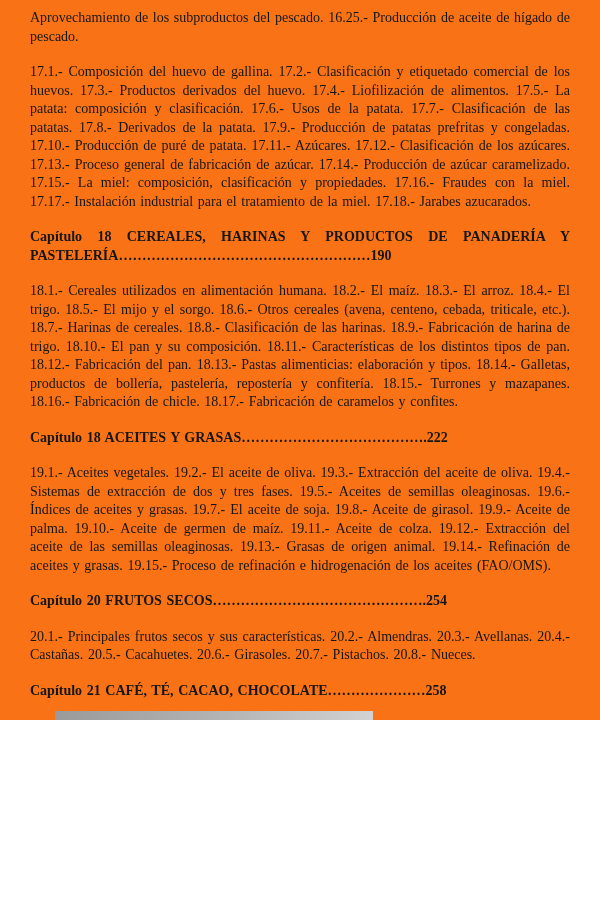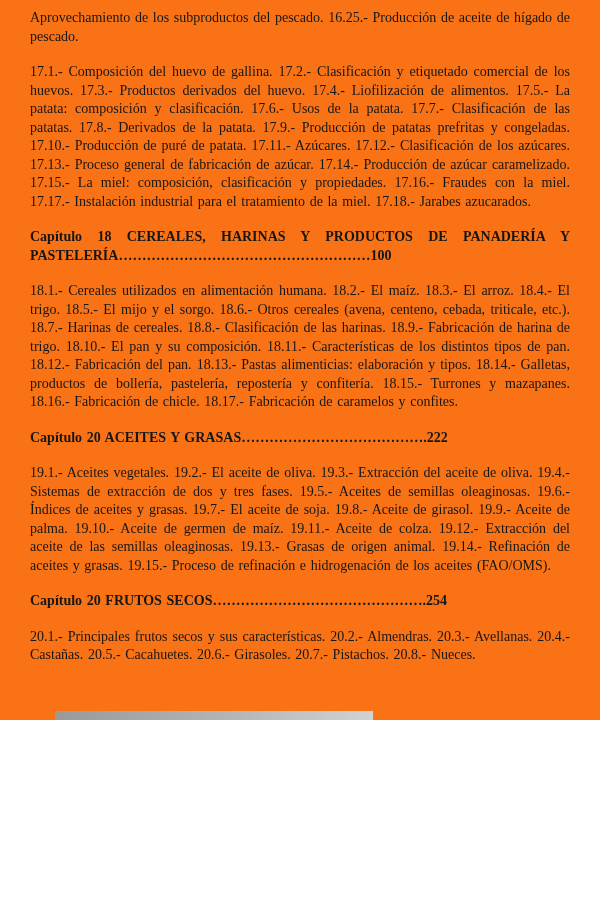--- a/index.html
+++ b/index.html
@@ -41,26 +41,27 @@
 </head>
 <body>
 
 <div class="page">
   <div class="text-col">
 
     <p class="body">Aprovechamiento de los subproductos del pescado. 16.25.- Producción de aceite de hígado de pescado.</p>
 
     <p class="body">17.1.- Composición del huevo de gallina. 17.2.- Clasificación y etiquetado comercial de los huevos. 17.3.- Productos derivados del huevo. 17.4.- Liofilización de alimentos. 17.5.- La patata: composición y clasificación. 17.6.- Usos de la patata. 17.7.- Clasificación de las patatas. 17.8.- Derivados de la patata. 17.9.- Producción de patatas prefritas y congeladas. 17.10.- Producción de puré de patata. 17.11.- Azúcares. 17.12.- Clasificación de los azúcares. 17.13.- Proceso general de fabricación de azúcar. 17.14.- Producción de azúcar caramelizado. 17.15.- La miel: composición, clasificación y propiedades. 17.16.- Fraudes con la miel. 17.17.- Instalación industrial para el tratamiento de la miel. 17.18.- Jarabes azucarados.</p>
 
-    <p class="heading">Capítulo 18 CEREALES, HARINAS Y PRODUCTOS DE PANADERÍA Y PASTELERÍA………………………………………………100</p>
+    <p class="heading">Capítulo 18 CEREALES, HARINAS Y PRODUCTOS DE PANADERÍA Y PASTELERÍA………………………………………………190</p>
     <p class="body">18.1.- Cereales utilizados en alimentación humana. 18.2.- El maíz. 18.3.- El arroz. 18.4.- El trigo. 18.5.- El mijo y el sorgo. 18.6.- Otros cereales (avena, centeno, cebada, triticale, etc.). 18.7.- Harinas de cereales. 18.8.- Clasificación de las harinas. 18.9.- Fabricación de harina de trigo. 18.10.- El pan y su composición. 18.11.- Características de los distintos tipos de pan. 18.12.- Fabricación del pan. 18.13.- Pastas alimenticias: elaboración y tipos. 18.14.- Galletas, productos de bollería, pastelería, repostería y confitería. 18.15.- Turrones y mazapanes. 18.16.- Fabricación de chicle. 18.17.- Fabricación de caramelos y confites.</p>
 
-    <p class="heading">Capítulo 20  ACEITES Y GRASAS………………………………….222</p>
+    <p class="heading">Capítulo 18  ACEITES Y GRASAS………………………………….222</p>
     <p class="body">19.1.- Aceites vegetales. 19.2.- El aceite de oliva. 19.3.- Extracción del aceite de oliva. 19.4.- Sistemas de extracción de dos y tres fases. 19.5.- Aceites de semillas oleaginosas. 19.6.- Índices de aceites y grasas. 19.7.- El aceite de soja. 19.8.- Aceite de girasol. 19.9.- Aceite de palma. 19.10.- Aceite de germen de maíz. 19.11.- Aceite de colza. 19.12.- Extracción del aceite de las semillas oleaginosas. 19.13.- Grasas de origen animal. 19.14.- Refinación de aceites y grasas. 19.15.- Proceso de refinación e hidrogenación de los aceites (FAO/OMS).</p>
 
     <p class="heading">Capítulo 20 FRUTOS SECOS……………………………………….254</p>
     <p class="body">20.1.- Principales frutos secos y sus características. 20.2.- Almendras. 20.3.- Avellanas. 20.4.- Castañas. 20.5.- Cacahuetes. 20.6.- Girasoles. 20.7.- Pistachos. 20.8.- Nueces.</p>
 
+    <p class="heading">Capítulo 21  CAFÉ, TÉ, CACAO, CHOCOLATE…………………258</p>
 
   </div>
 
   <div class="scan-edge"></div>
 </div>
 
 </body></html>

